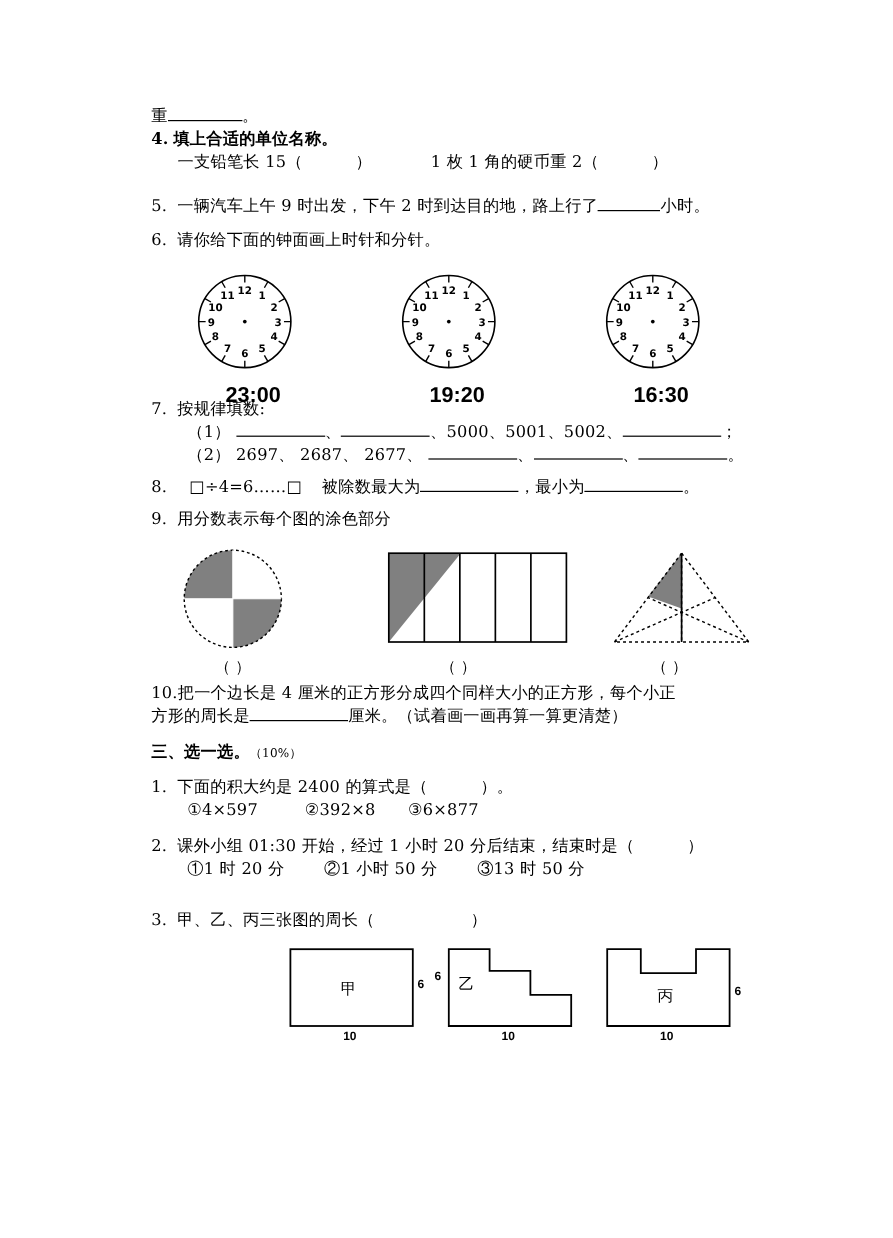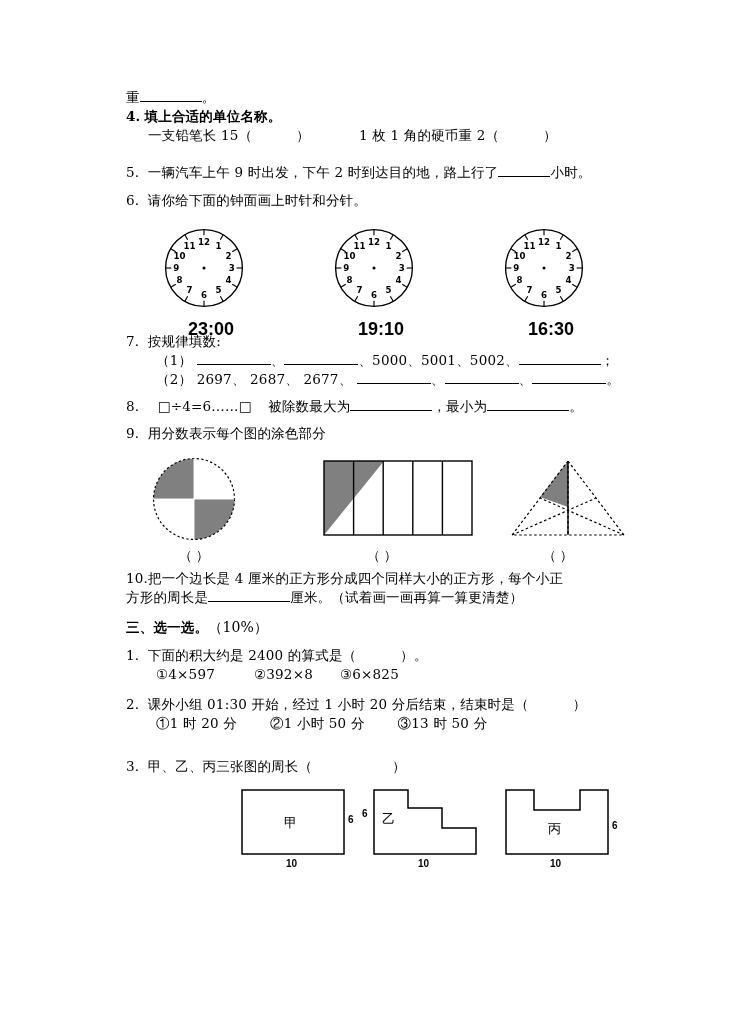--- a/index.html
+++ b/index.html
@@ -51,21 +51,21 @@
   .b-lg { width: 74px; }
   .b-xl { width: 82px; }
 
   .paren {
     display: inline-block;
     min-width: 44px;
     text-align: center;
   }
   .paren-wide { min-width: 62px; }
 
-  .small-pct { font-size: 14px; }
+  .small-pct { font-size: 10px; }
 
   
   .clocks {
     position: relative;
     height: 110px;
     margin-top: 10px;
   }
   .clock-wrap {
     position: absolute;
     width: 110px;
@@ -207,21 +207,21 @@
               <text x="65" y="76.5">5</text>
           <text x="50" y="81">6</text>
               <text x="35" y="76.5">7</text>
               <text x="24.5" y="66">8</text>
           <text x="21" y="53.5">9</text>
               <text x="24.5" y="41">10</text>
               <text x="35" y="30.5">11</text>
         </g>
         <circle cx="50" cy="50" r="1.6" fill="#000000"></circle>
       </svg>
-      <div class="clock-label">19:10</div>
+      <div class="clock-label">19:20</div>
     </div>
 
     <div class="clock-wrap" style="left:370px;top:0">
       <svg width="96" height="96" viewBox="0 0 100 100">
         <circle cx="50" cy="50" r="40" fill="#ffffff" stroke="#000000" stroke-width="1.4"></circle>
         <g stroke="#000000" stroke-width="1.2">
           <line x1="50" y1="10" x2="50" y2="16"></line>
               <line x1="70" y1="15.4" x2="67" y2="20.6"></line>
           <line x1="84.6" y1="30" x2="79.4" y2="33"></line>
               <line x1="90" y1="50" x2="84" y2="50"></line>
@@ -336,21 +336,21 @@
 
   <div class="line" style="margin-top:9px">
     <span class="num">1.</span>
     <span>下面的积大约是 2400 的算式是（</span><span class="paren"></span><span>）。</span>
   </div>
   <div class="line indent2">
     <span>①4×597</span>
     <span style="display:inline-block;width:30px"></span>
     <span>②392×8</span>
     <span style="display:inline-block;width:18px"></span>
-    <span>③6×825</span>
+    <span>③6×877</span>
   </div>
 
   <div class="line" style="margin-top:11px">
     <span class="num">2.</span>
     <span>课外小组 01:30 开始，经过 1 小时 20 分后结束，结束时是（</span><span class="paren"></span><span>）</span>
   </div>
   <div class="line indent2">
     <span>①1 时 20 分</span>
     <span style="display:inline-block;width:24px"></span>
     <span>②1 小时 50 分</span>

